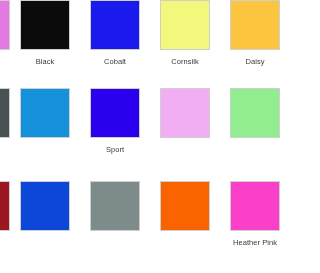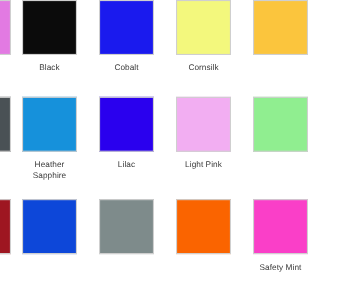--- a/index.html
+++ b/index.html
@@ -84,44 +84,42 @@
       <div class="swatch-option" style="left: 86px;">
         <span class="swatch-chip" title="Cobalt" style="background: rgb(26, 26, 238); border-color: rgb(207, 207, 207);"></span>
         <span class="swatch-label" style="color: rgb(58, 58, 58);">Cobalt</span>
       </div>
       <div class="swatch-option" style="left: 156px;">
         <span class="swatch-chip" title="Cornsilk" style="background: rgb(243, 248, 125); border-color: rgb(207, 207, 207);"></span>
         <span class="swatch-label" style="color: rgb(58, 58, 58);">Cornsilk</span>
       </div>
       <div class="swatch-option" style="left: 226px;">
         <span class="swatch-chip" title="Daisy" style="background: rgb(251, 197, 61); border-color: rgb(207, 207, 207);"></span>
+        <span class="swatch-label" style="color: rgb(58, 58, 58);">Daisy</span>
       </div>
       <div class="swatch-option edge-right" style="left: 296px;">
         <span class="swatch-chip" title="" style="background: rgb(18, 16, 12); border-color: rgb(207, 207, 207);"></span>
         <span class="swatch-label" style="color: rgb(58, 58, 58);"></span>
       </div>
     </div>
     <div class="swatch-row" data-row="1">
       <div class="swatch-option edge-left" style="left: -44px;">
         <span class="swatch-chip" title="" style="background: rgb(74, 81, 85); border-color: rgb(207, 207, 207);"></span>
         <span class="swatch-label" style="color: rgb(58, 58, 58);"></span>
       </div>
       <div class="swatch-option" style="left: 16px;">
         <span class="swatch-chip" title="Heather
 Sapphire" style="background: rgb(22, 145, 219); border-color: rgb(207, 207, 207);"></span>
-        <span class="swatch-label" style="color: rgb(58, 58, 58);">Heather
-Sapphire</span>
       </div>
       <div class="swatch-option" style="left: 86px;">
         <span class="swatch-chip" title="Lilac" style="background: rgb(42, 0, 238); border-color: rgb(207, 207, 207);"></span>
-        <span class="swatch-label" style="color: rgb(58, 58, 58);">Lilac</span>
+        <span class="swatch-label" style="color: rgb(58, 58, 58);">Sport</span>
       </div>
       <div class="swatch-option" style="left: 156px;">
         <span class="swatch-chip" title="Light Pink" style="background: rgb(242, 174, 242); border-color: rgb(207, 207, 207);"></span>
-        <span class="swatch-label" style="color: rgb(58, 58, 58);">Light Pink</span>
       </div>
       <div class="swatch-option" style="left: 226px;">
         <span class="swatch-chip" title="Mint" style="background: rgb(144, 238, 144); border-color: rgb(207, 207, 207);"></span>
       </div>
       <div class="swatch-option edge-right" style="left: 296px;">
         <span class="swatch-chip" title="" style="background: rgb(21, 31, 78); border-color: rgb(207, 207, 207);"></span>
         <span class="swatch-label" style="color: rgb(58, 58, 58);"></span>
       </div>
     </div>
     <div class="swatch-row" data-row="2">
@@ -133,20 +131,20 @@
         <span class="swatch-chip" title="Royal" style="background: rgb(13, 71, 217); border-color: rgb(207, 207, 207);"></span>
       </div>
       <div class="swatch-option" style="left: 86px;">
         <span class="swatch-chip" title="Sport Grey" style="background: rgb(126, 139, 139); border-color: rgb(207, 207, 207);"></span>
       </div>
       <div class="swatch-option" style="left: 156px;">
         <span class="swatch-chip" title="Sunset" style="background: rgb(250, 100, 0); border-color: rgb(207, 207, 207);"></span>
       </div>
       <div class="swatch-option" style="left: 226px;">
         <span class="swatch-chip" title="Safety Pink" style="background: rgb(250, 63, 200); border-color: rgb(207, 207, 207);"></span>
-        <span class="swatch-label" style="color: rgb(58, 58, 58);">Safety Mint</span>
+        <span class="swatch-label" style="color: rgb(58, 58, 58);">Heather Pink</span>
       </div>
       <div class="swatch-option edge-right" style="left: 296px;">
         <span class="swatch-chip" title="" style="background: rgb(255, 255, 255); border-color: rgb(207, 207, 207);"></span>
         <span class="swatch-label" style="color: rgb(58, 58, 58);"></span>
       </div>
     </div>
   </div>
 
 </body></html>

